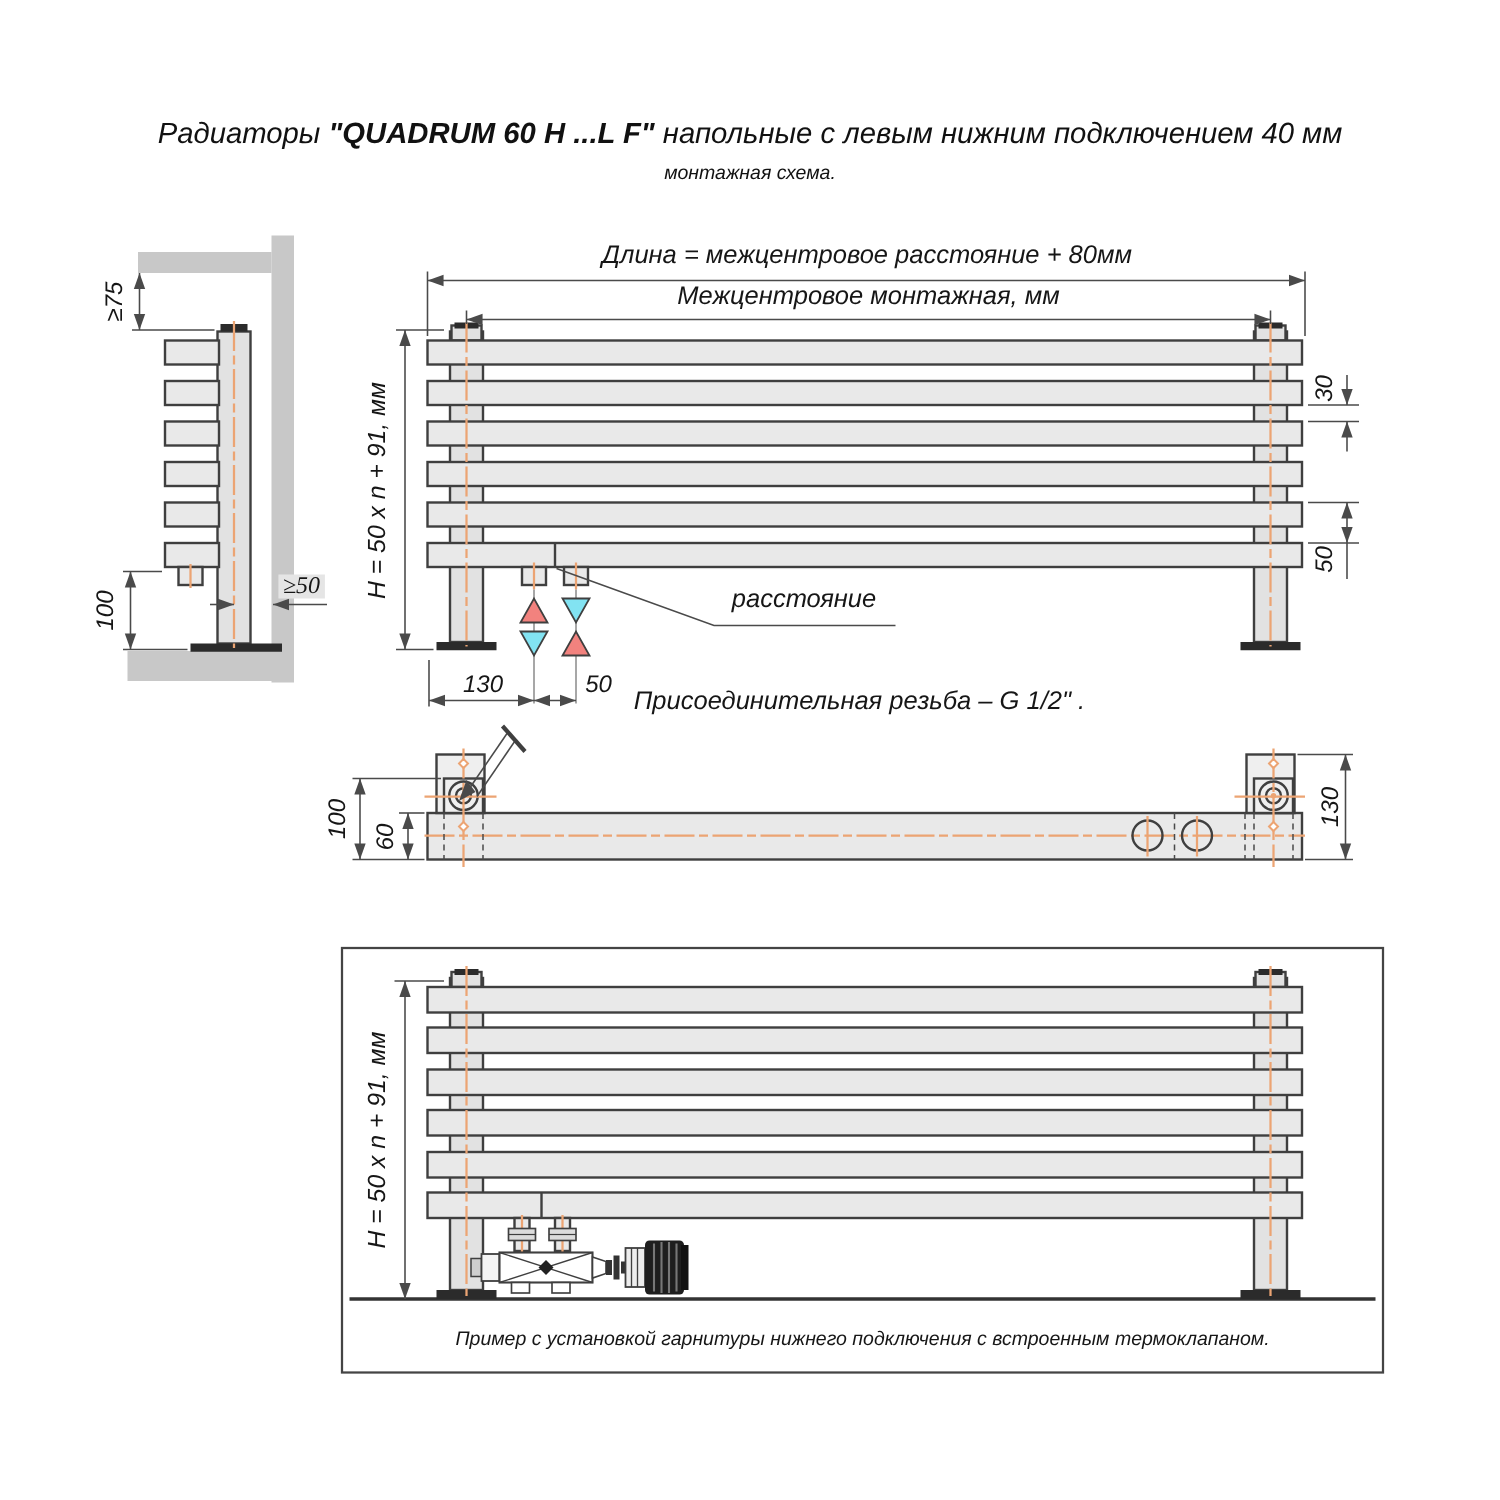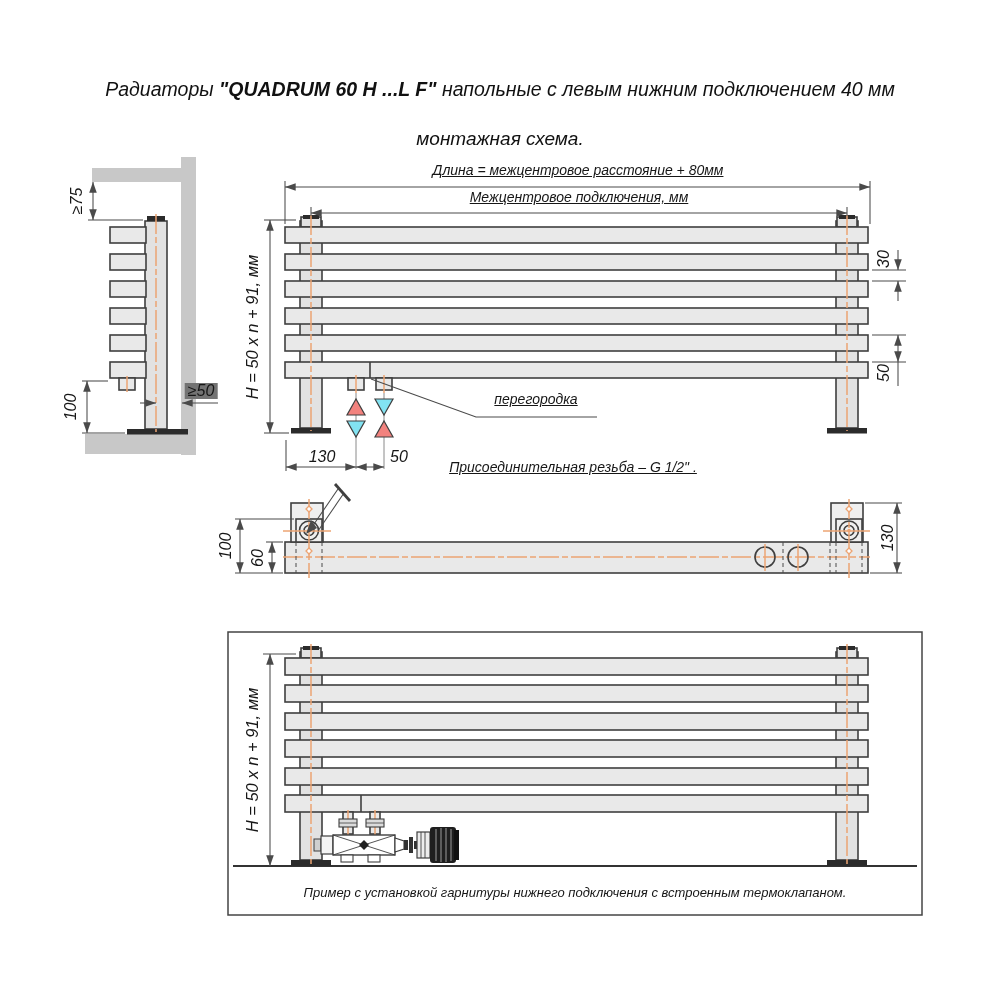--- a/index.html
+++ b/index.html
@@ -4,22 +4,22 @@
 <style>
   html,body { margin:0; padding:0; background:#ffffff; }
   body { width:1000px; height:1000px; font-family:"Liberation Sans", sans-serif; }
   .canvas { position:relative; width:1000px; height:1000px; background:#fff; overflow:hidden; }
   .canvas > svg { position:absolute; left:0; top:0; }
 
   
   .lbl { position:absolute; transform:translate(-50%,-50%); font-style:italic;
          color:#161616; white-space:nowrap; font-size:16px; line-height:1; }
   .lbl.rot { transform:translate(-50%,-50%) rotate(-90deg); }
-  .lbl.bg { background:#737373; padding:0 3px; }
-  .sz17 { font-size:14px;text-decoration:underline; }
+  .lbl.bg { background:#e5e5e5; padding:0 3px;font-family:Liberation Serif, serif; }
+  .sz17 { font-size:17px; }
   .sz175 { font-size:13px; }
   .title-line { position:absolute; left:0; width:1000px; text-align:center;
                 font-style:italic; font-size:19.5px; color:#111; }
   .title-line .bold { font-weight:bold; }
 
   
   .obj   { stroke:#3f3f3f; stroke-width:1.6; fill:none; }
   .tube  { fill:#E9E9E9; }
   .leg   { fill:#E2E2E2; }
   .plate { fill:#EFEFEF; }
@@ -283,30 +283,30 @@
     <g>
       <line x1="296" y1="654" x2="263" y2="654" class="dim"></line>
       <line x1="270" y1="654" x2="270" y2="866" class="dim" marker-start="url(#arr)" marker-end="url(#arr)"></line>
     </g>
   </g>
 </svg>
 
 <div class="title-line" style="top:78px">
   <span>Радиаторы </span><span class="bold">"QUADRUM 60 H ...L F"</span><span> напольные с левым нижним  подключением 40 мм</span>
 </div>
-<div class="title-line" style="top:128px; font-size:19px">монтажная схема.</div>
+<div class="title-line" style="top:107px; font-size:13px">монтажная схема.</div>
 
 <span class="lbl sz17" style="left:578px; top:170px">Длина = межцентровое расстояние + 80мм</span>
-<span class="lbl sz17" style="left:579px; top:197px">Межцентровое подключения, мм</span>
+<span class="lbl sz17" style="left:579px; top:197px">Межцентровое монтажная, мм</span>
 <span class="lbl rot" style="left:252px; top:327px; font-size:16.5px">H = 50 x n + 91, мм</span>
 <span class="lbl rot" style="left:884px; top:259px">30</span>
 <span class="lbl rot" style="left:884px; top:373px">50</span>
 <span class="lbl" style="left:322px; top:457px">130</span>
 <span class="lbl" style="left:399px; top:457px">50</span>
-<span class="lbl sz17" style="left:536px; top:399px">перегородка</span>
+<span class="lbl sz17" style="left:536px; top:399px">расстояние</span>
 <span class="lbl sz17" style="left:573px; top:467px">Присоединительная резьба – G 1/2" .</span>
 
 <span class="lbl rot" style="left:77px; top:201px">≥75</span>
 <span class="lbl rot" style="left:71px; top:407px">100</span>
 <span class="lbl bg" style="left:201px; top:391px">≥50</span>
 
 <span class="lbl rot" style="left:226px; top:546px">100</span>
 <span class="lbl rot" style="left:258px; top:558px">60</span>
 <span class="lbl rot" style="left:888px; top:538px">130</span>
 

